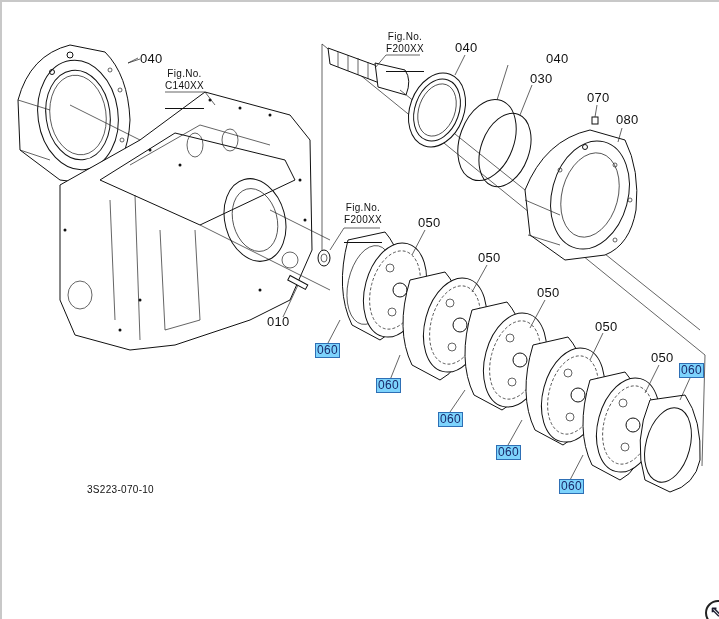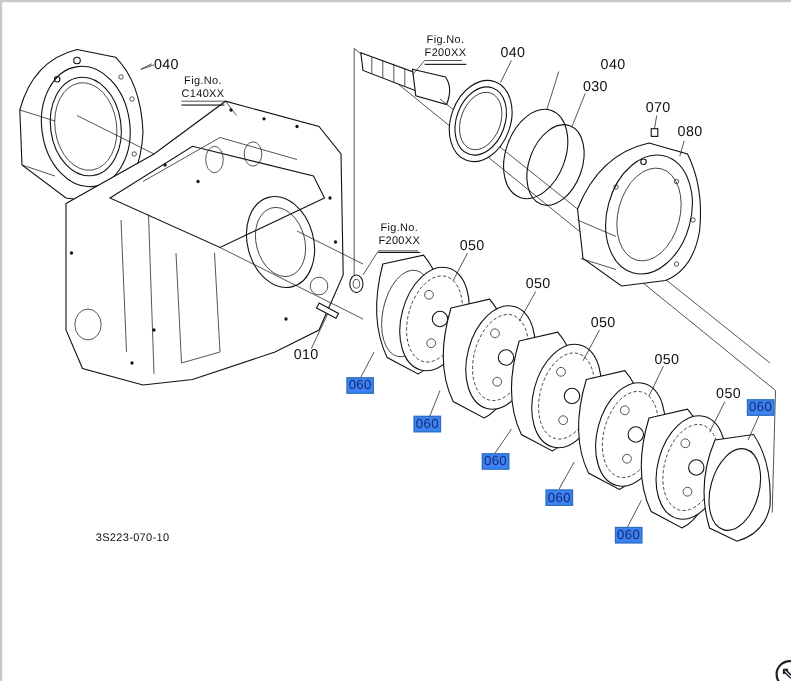--- a/index.html
+++ b/index.html
@@ -5,22 +5,22 @@
   html, body { margin: 0; padding: 0; background: #ffffff; }
   body { width: 719px; height: 619px; position: relative; overflow: hidden; font-family: "Liberation Sans", sans-serif; }
   .frame { position: absolute; left: 0; top: 0; width: 719px; height: 619px; border-top: 2px solid #c8c8c8; border-left: 2px solid #c8c8c8; box-sizing: border-box; }
   svg.diagram { position: absolute; left: 0; top: 0; width: 719px; height: 619px; }
   .ln { stroke: #111; fill: none; stroke-width: 1; }
   .thin { stroke: #222; fill: none; stroke-width: 0.7; }
   .fillw { fill: #fff; stroke: #111; stroke-width: 1; }
   .lbl { position: absolute; font-size: 13px; color: #111; line-height: 14px; white-space: nowrap; letter-spacing: 0.3px; }
   .lbl.small { font-size: 10px; line-height: 11px; }
   .lbl.fig { font-size: 10px; line-height: 12px; text-align: center; }
-  .lbl.fig .num { border-bottom: 1px solid #111; display: block; padding-bottom: 3px; }
-  .lbl.hl { background: #3b82f6; border: 1px solid #2e6fb5; color: #1a2a6a; padding: 0 1px; font-size: 12px; line-height: 13px; cursor: pointer; }
+  .lbl.fig .num { border-bottom: 1px solid #111; display: block; padding-bottom: 16px; }
+  .lbl.hl { background: #7dd3fc; border: 1px solid #2e6fb5; color: #1a2a6a; padding: 0 1px; font-size: 12px; line-height: 13px; cursor: pointer; }
   .corner-btn { position: absolute; left: 705px; top: 600px; width: 26px; height: 26px; border-radius: 50%; border: 2px solid #222; box-sizing: border-box; background: #fff; cursor: pointer; }
   .corner-btn span { position: absolute; left: 3px; top: 1px; font-size: 14px; color: #1a1a2e; font-weight: bold; }
 </style>
 </head>
 <body>
 
 <div class="frame"></div>
 
 <svg class="diagram" viewBox="0 0 719 619">
 

